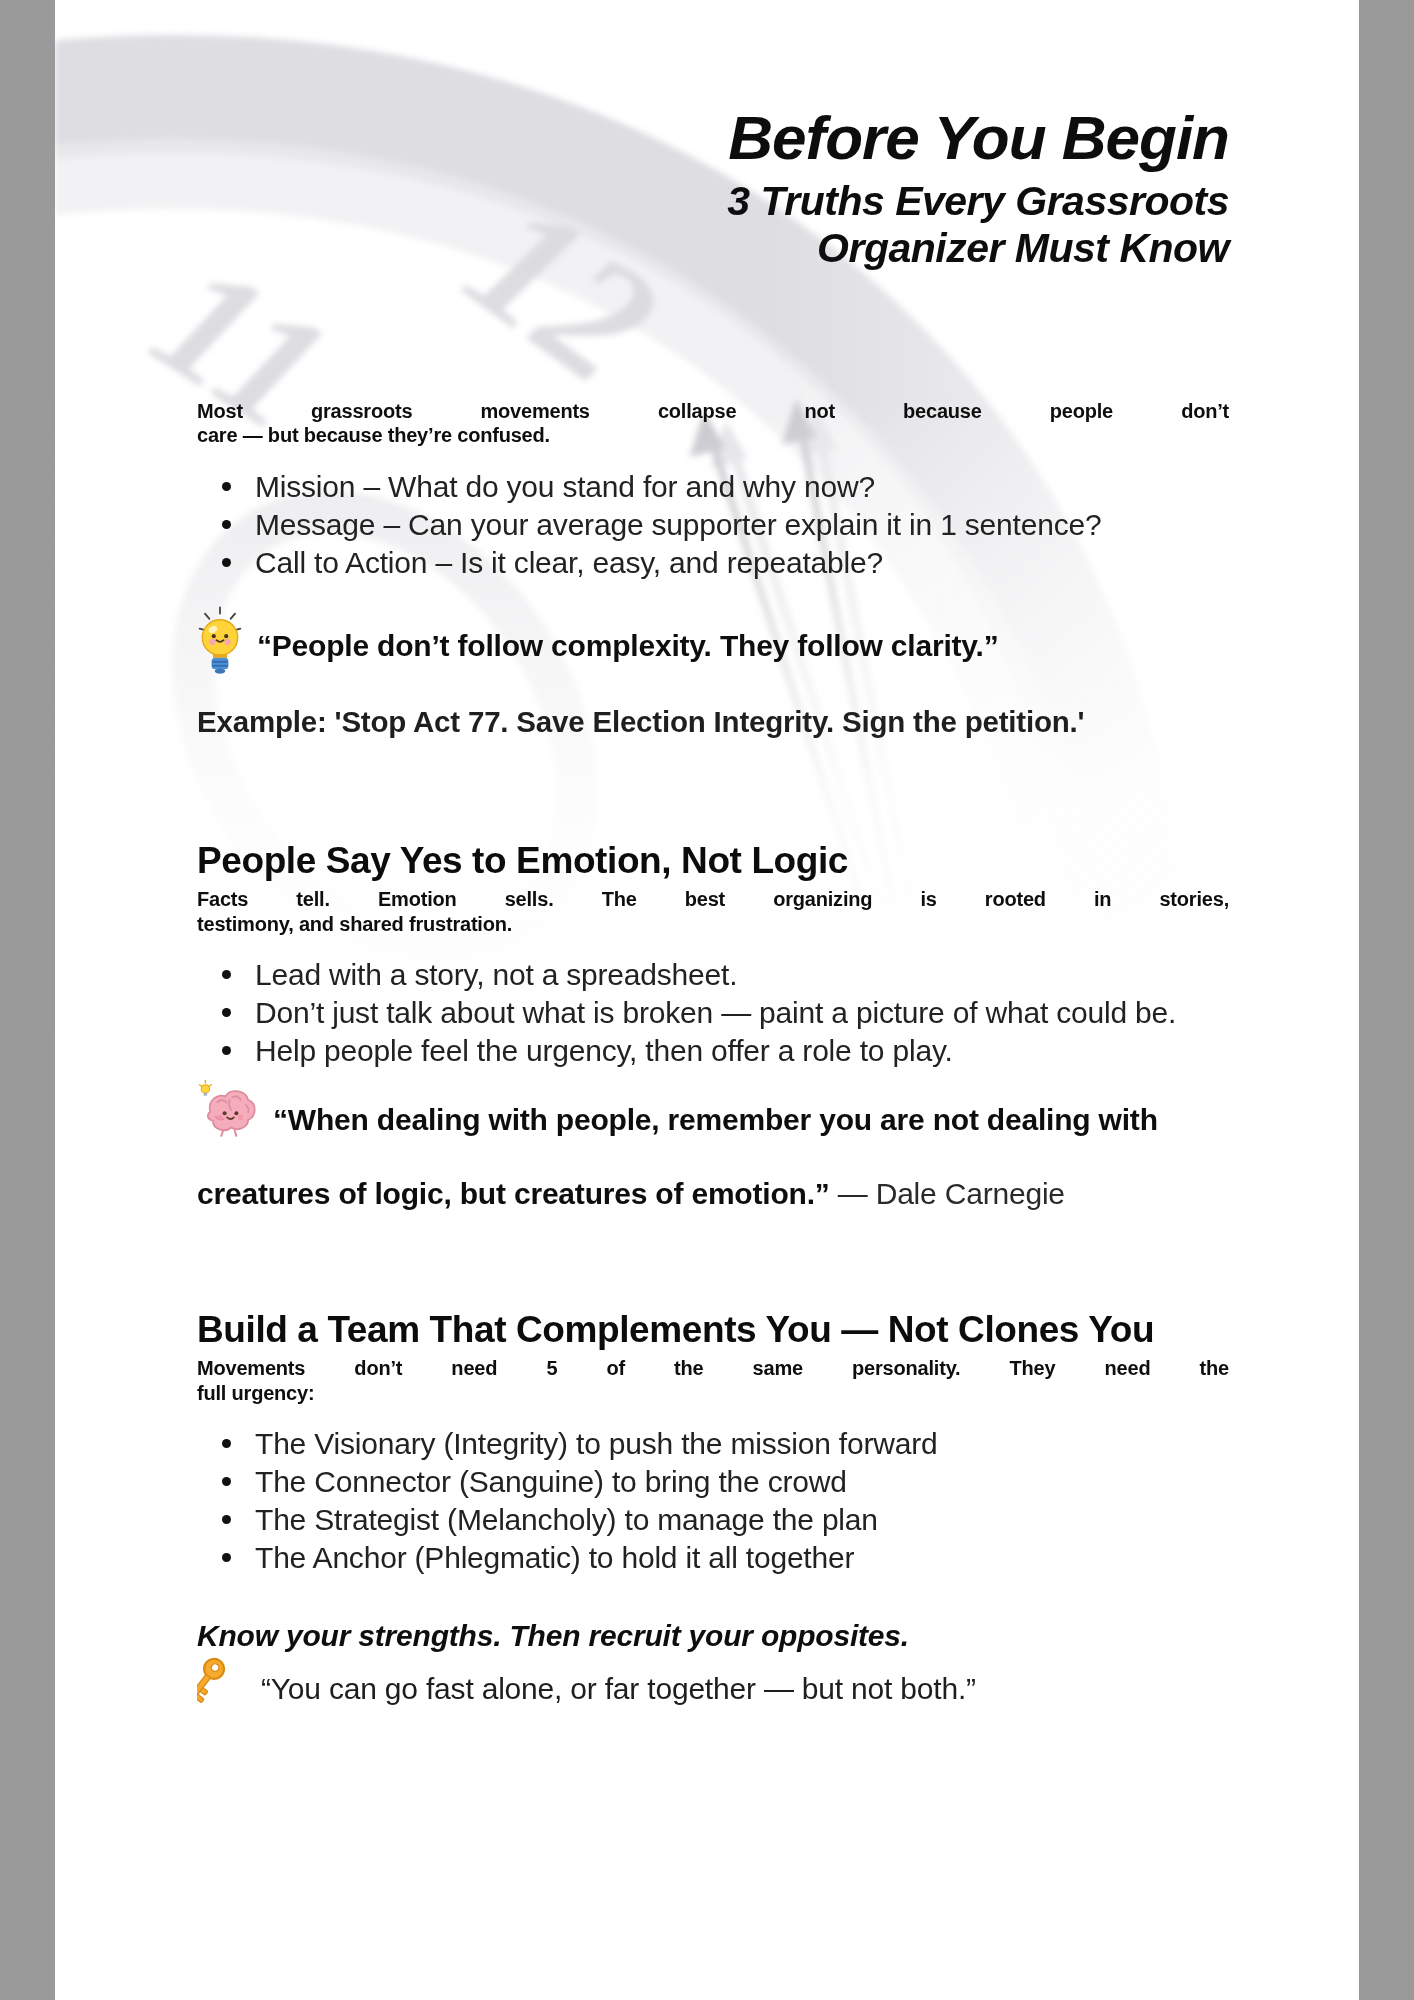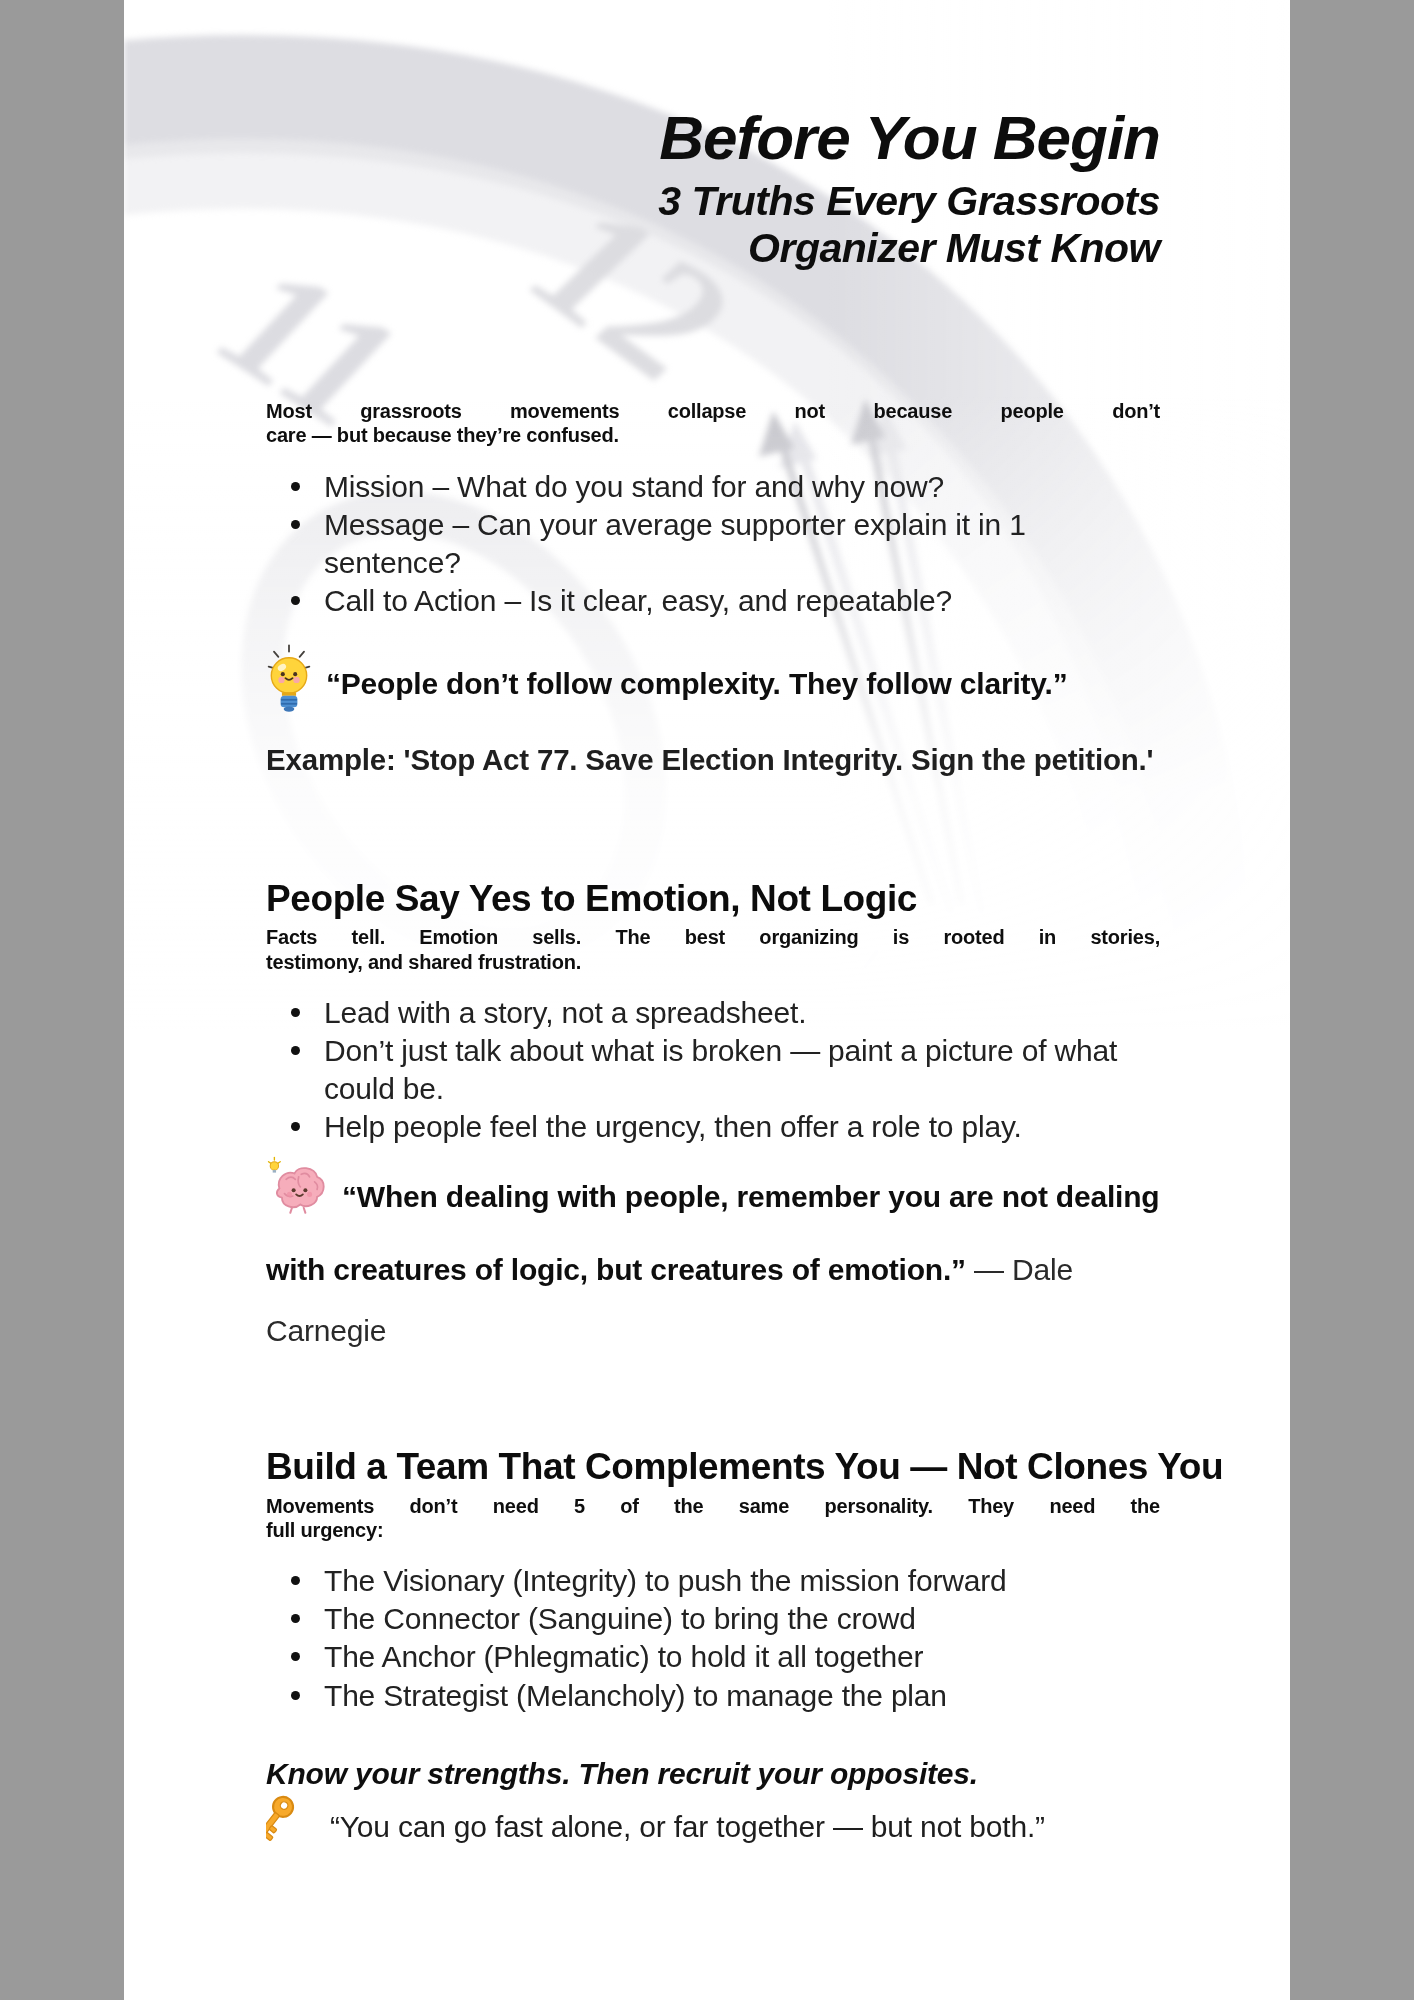--- a/index.html
+++ b/index.html
@@ -1,18 +1,18 @@
 <!DOCTYPE html>
 <html><head>
 <meta charset="utf-8">
 <style>
   html,body { margin:0; padding:0; background:#9a9a9a; }
   .page {
     position:relative;
-    width:1166px; height:2000px;
+    width:1304px; height:2000px;
     margin:0 auto;
     background:#ffffff;
     overflow:hidden;
     font-family:"Liberation Sans","DejaVu Sans",sans-serif;
     color:#1b1b1b;
     box-sizing:border-box;
     padding:0 130px 0 142px;
   }
 
   
@@ -194,22 +194,22 @@
 
   <section class="s3">
     <h2>Build a Team That Complements You — Not Clones You</h2>
     <p class="intro">
       <span class="j-line">Movements don’t need 5 of the same personality. They need the</span>
       <span class="l-line">full urgency:</span>
     </p>
     <ul class="bullets">
       <li>The Visionary (Integrity) to push the mission forward</li>
       <li>The Connector (Sanguine) to bring the crowd</li>
+      <li>The Strategist (Melancholy) to manage the plan</li>
       <li>The Anchor (Phlegmatic) to hold it all together</li>
-      <li>The Strategist (Melancholy) to manage the plan</li>
     </ul>
     <p class="outro">Know your strengths. Then recruit your opposites.</p>
     <p class="quote quote-regular"><span class="emoji"><svg width="50" height="56" viewBox="0 0 60 66">
         <g transform="rotate(38 18 18)">
           <circle cx="18" cy="14" r="12" fill="#f7a92b" stroke="#d98a12" stroke-width="2.5"></circle>
           <circle cx="18" cy="12" r="4.5" fill="#ffffff" stroke="#d98a12" stroke-width="1.5"></circle>
           <rect x="14.5" y="25" width="7" height="33" rx="2" fill="#f7a92b" stroke="#d98a12" stroke-width="1.5"></rect>
           <rect x="21" y="40" width="8" height="5.5" rx="1.5" fill="#f7a92b" stroke="#d98a12" stroke-width="1.5"></rect>
           <rect x="21" y="50" width="10" height="5.5" rx="1.5" fill="#f7a92b" stroke="#d98a12" stroke-width="1.5"></rect>
         </g>

